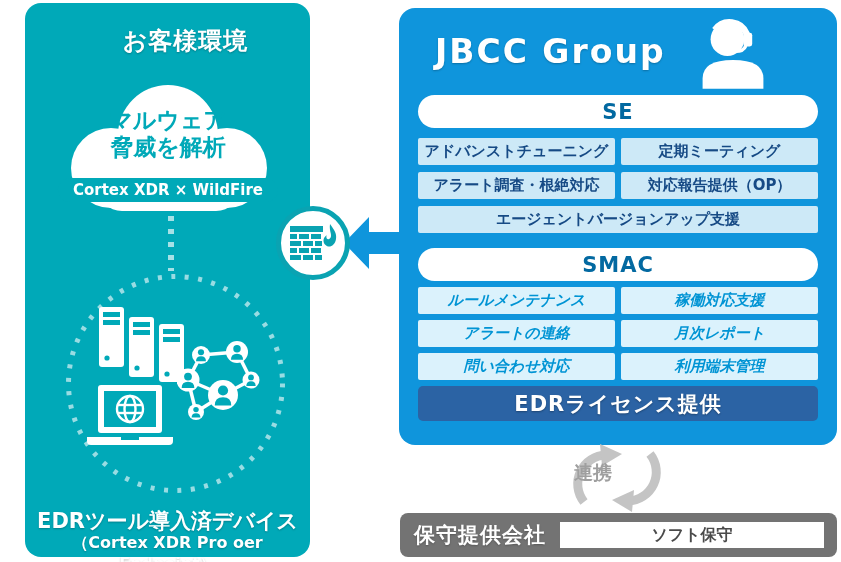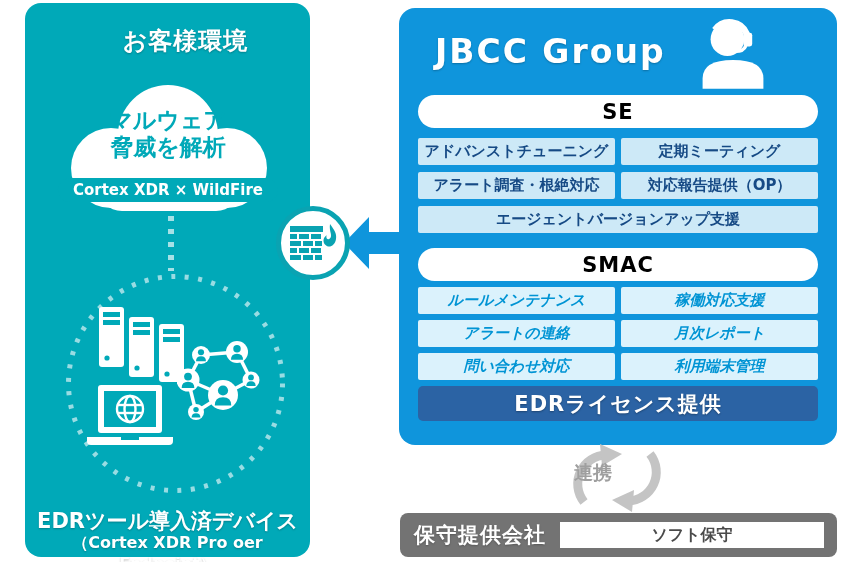--- a/index.html
+++ b/index.html
@@ -54,21 +54,21 @@
   }
   .pr-title{
     position:absolute;left:36px;top:24px;color:#fff;font-size:33px;font-weight:bold;
     letter-spacing:2px;text-shadow:0 1px 2px rgba(0,0,0,.25);
   }
   .headset{position:absolute;right:64px;top:4px;}
   .pr-stack{position:absolute;left:19px;right:19px;top:87px;}
   .pill{
     height:33px;background:#fff;border-radius:17px;
     display:flex;align-items:center;justify-content:center;
-    color:#000000;font-size:21px;font-weight:bold;letter-spacing:1px;
+    color:#0369a1;font-size:21px;font-weight:bold;letter-spacing:1px;
   }
   .pill-se{margin-bottom:10px;}
   .pill-smac{margin-bottom:6px;}
   .row2{display:grid;grid-template-columns:1fr 1fr;gap:6px;margin-bottom:7px;}
   .row2.smac-row{margin-bottom:6px;}
   .item{
     height:27px;display:flex;align-items:center;justify-content:center;
     font-size:15px;font-weight:bold;border-radius:2px;white-space:nowrap;
   }
   .item-se{background:#cde9f7;color:#164a85;}

